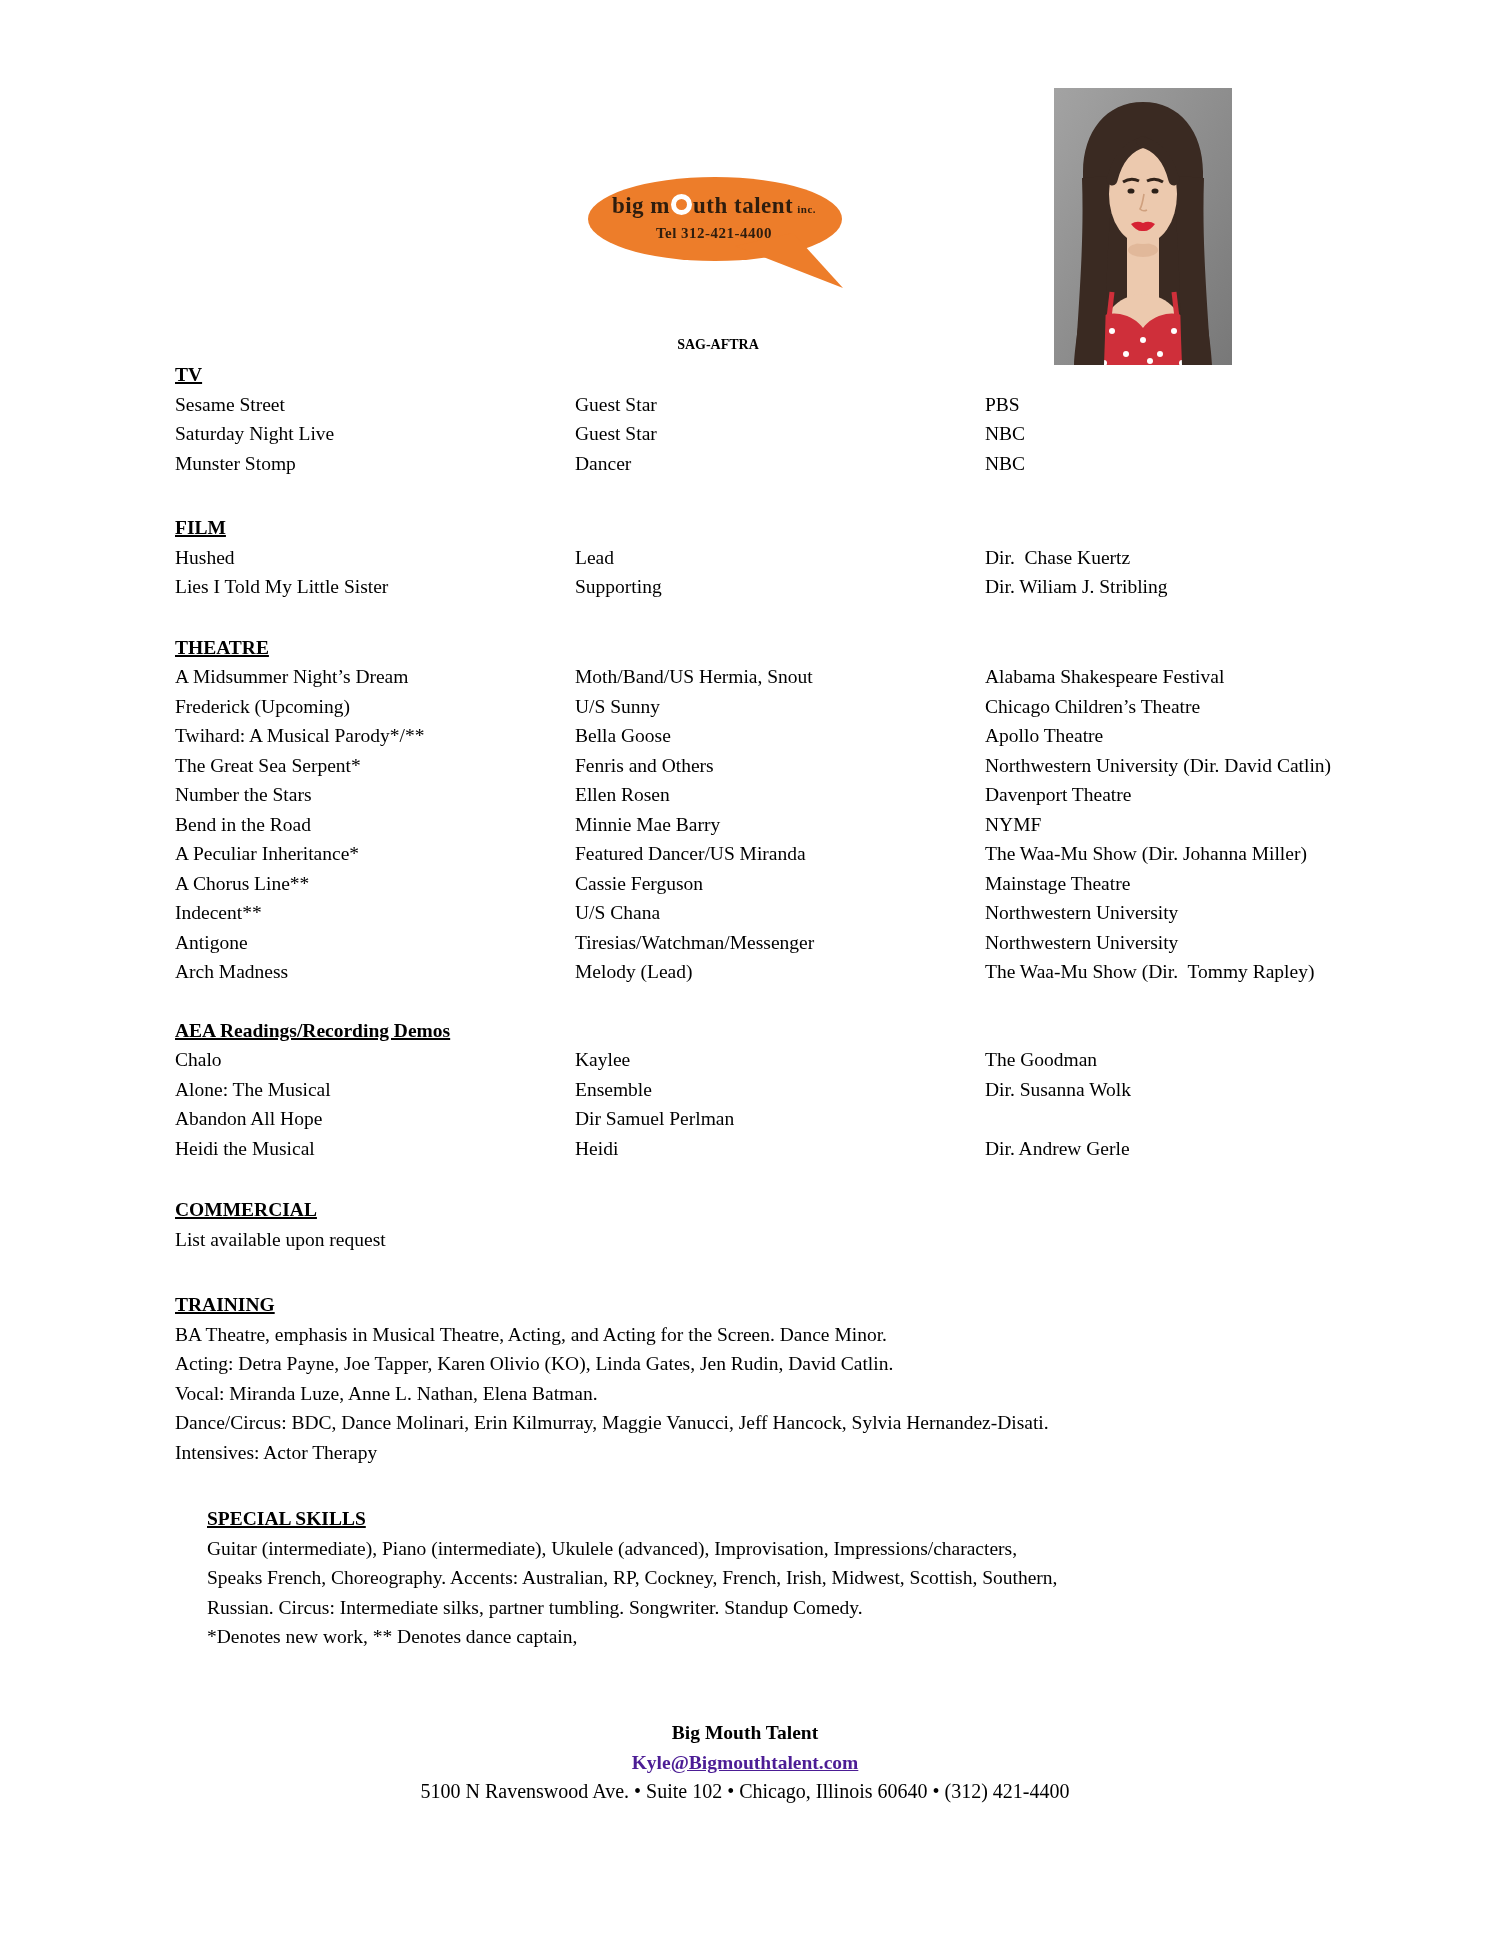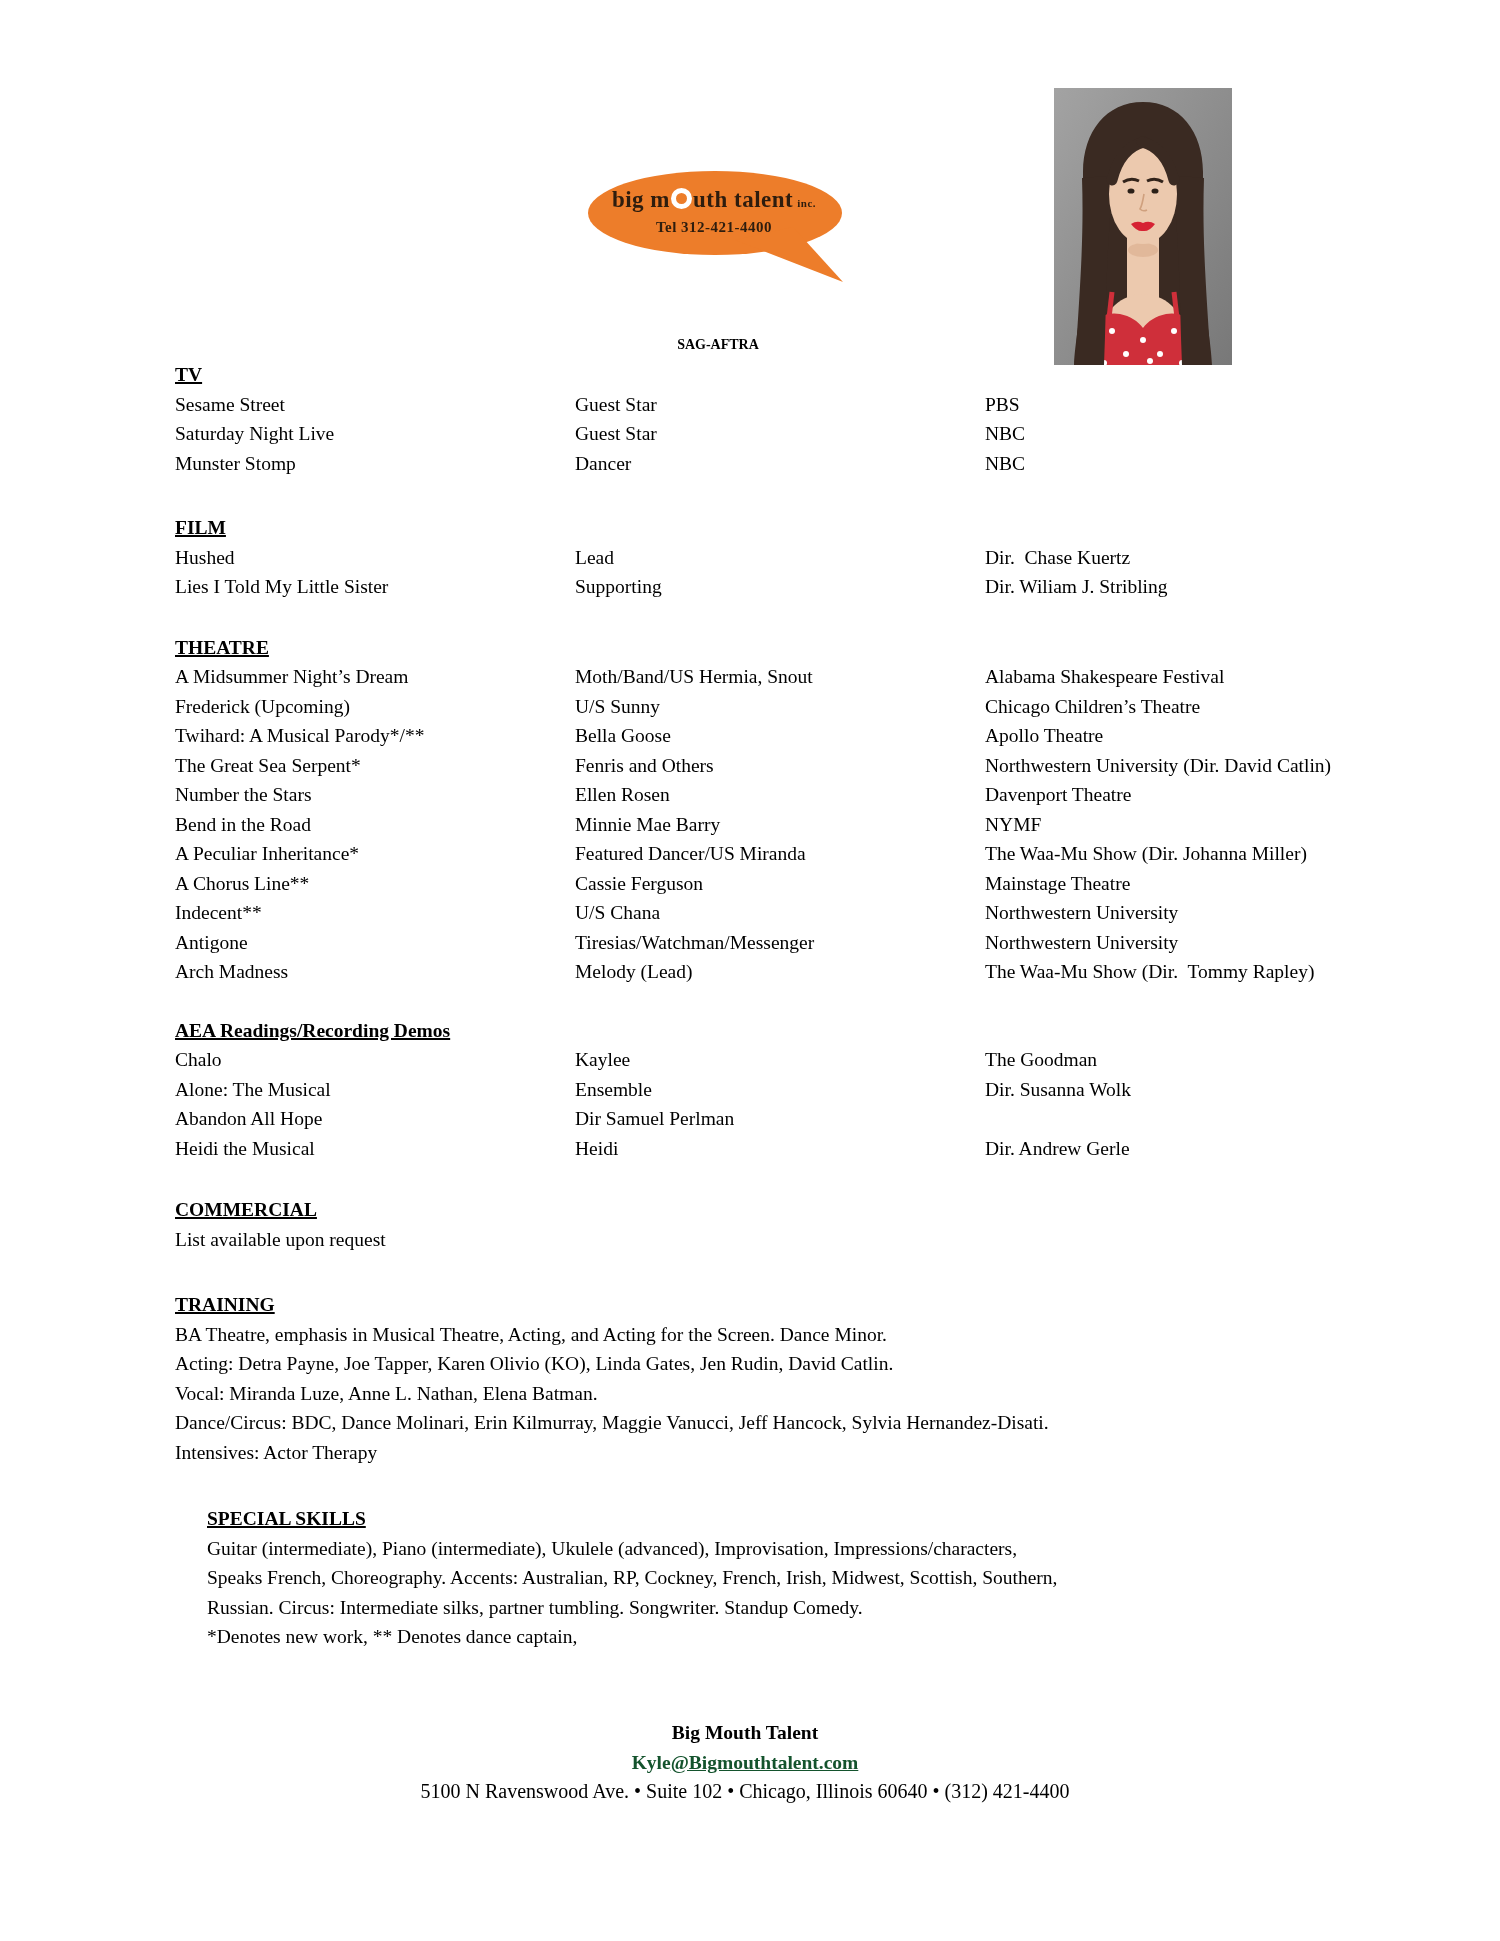--- a/index.html
+++ b/index.html
@@ -1,20 +1,20 @@
 <!DOCTYPE html>
 <html><head>
 <meta charset="utf-8">
 <style>
   html,body{margin:0;padding:0;background:#ffffff;}
   .page{position:relative;width:1500px;height:1941px;background:#fff;overflow:hidden;
         font-family:"Liberation Serif","DejaVu Serif",serif;color:#000;}
 
   
-  .logo{position:absolute;left:585px;top:170px;width:280px;height:120px;}
+  .logo{position:absolute;left:585px;top:176px;width:280px;height:120px;}
   .logo svg{position:absolute;left:0;top:0;}
   .logo-text{position:absolute;left:0;top:0;width:258px;text-align:center;padding-top:17px;}
   .logo-line1{font-weight:bold;font-size:23px;line-height:26px;color:#2e1d0e;letter-spacing:.5px;white-space:nowrap;}
   .logo-o{display:inline-block;width:11px;height:11px;border:5px solid #fff;border-radius:50%;vertical-align:-2px;margin:0 1px;}
   .logo-inc{font-size:11px;font-weight:bold;margin-left:4px;}
   .logo-tel{font-weight:bold;font-size:15px;line-height:22px;color:#2e1d0e;letter-spacing:.5px;}
 
   
   .headshot{position:absolute;left:1054px;top:88px;width:178px;height:277px;}
 
@@ -38,21 +38,21 @@
   #sec-theatre{margin-top:31px;}
   #sec-aea{margin-top:29px;}
   #sec-commercial{margin-top:32px;}
   #sec-training{margin-top:36px;}
   #sec-skills{margin-top:37px;margin-left:32px;}
 
   
   .footer{position:absolute;left:0;top:1718px;width:1490px;text-align:center;
           font-size:19.5px;line-height:29.5px;}
   .f-agency{font-weight:bold;}
-  .f-email a{color:#14532d;font-weight:bold;text-decoration:none;cursor:pointer;}
+  .f-email a{color:#4c1d95;font-weight:bold;text-decoration:none;cursor:pointer;}
   .f-email .u{text-decoration:underline;}
   .f-address{font-size:20px;}
 </style>
 </head>
 <body>
 
 <div class="page">
 
   <div class="logo">
     <svg width="280" height="120" viewBox="0 0 280 120">

